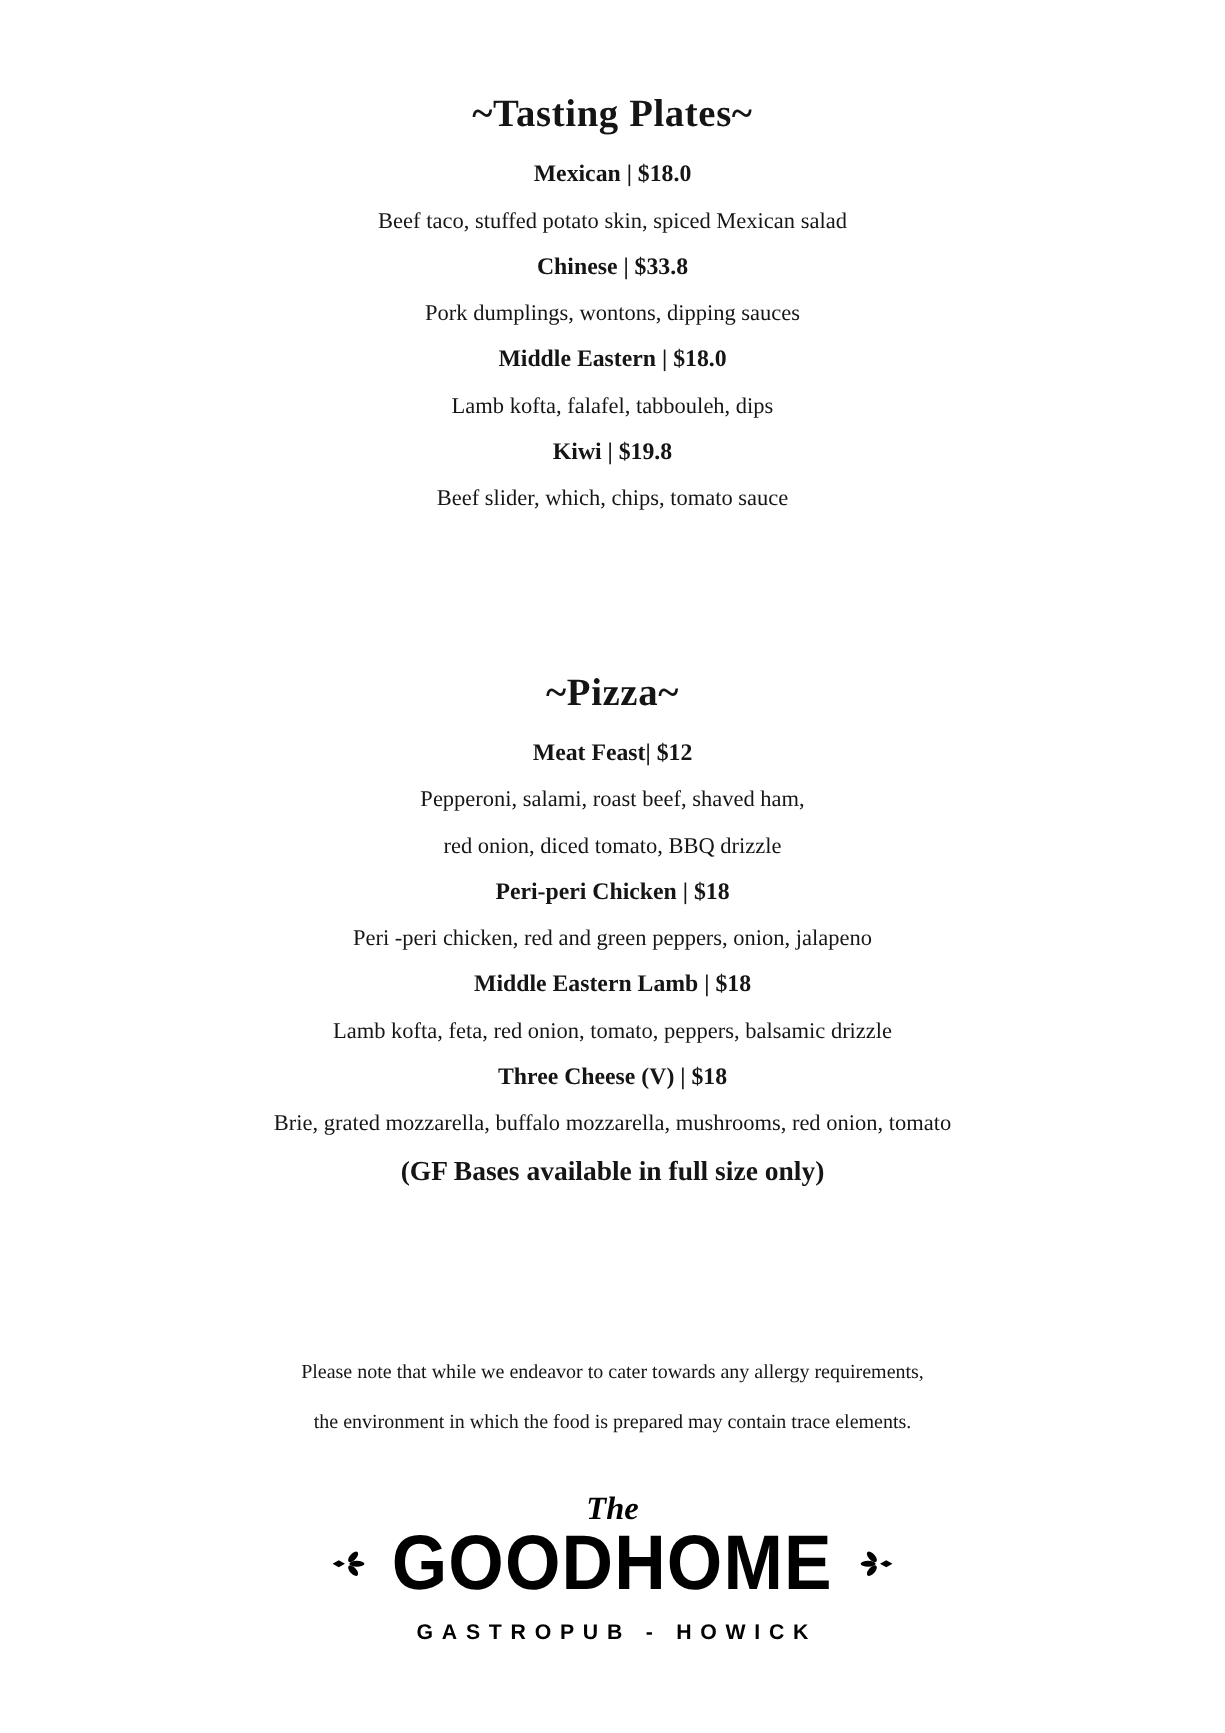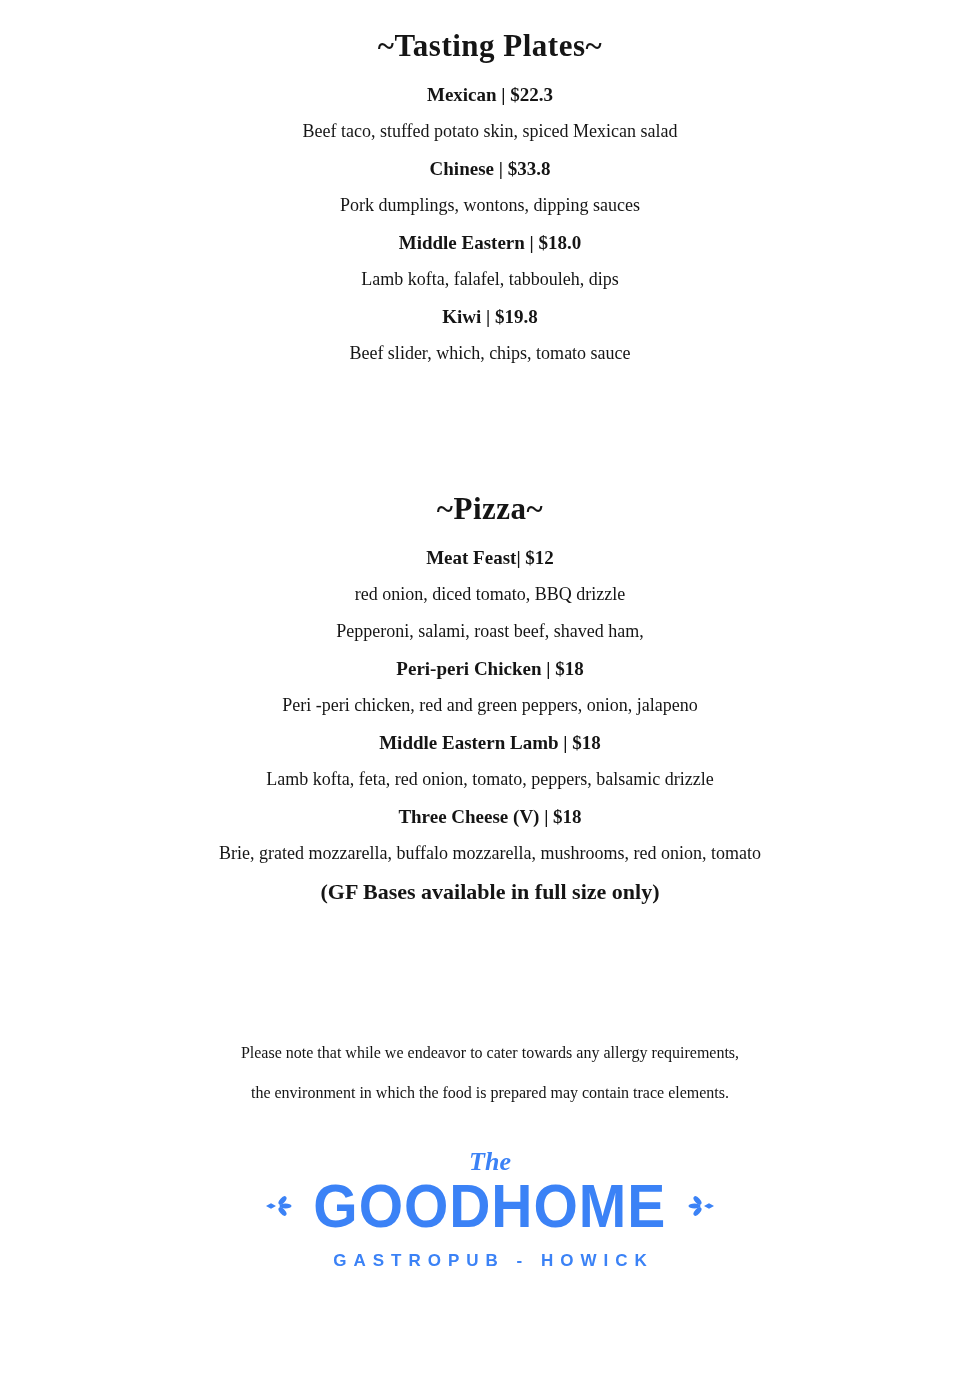--- a/index.html
+++ b/index.html
@@ -13,20 +13,21 @@
     overflow: hidden;
     font-family: "Liberation Serif", serif;
     color: #151515;
   }
   .page {
     width: 980px;
     height: 1304px;
     text-align: center;
     box-sizing: border-box;
     padding-top: 26px;
+    margin-top: 45px;
   }
   .section-title {
     font-size: 31px;
     font-weight: bold;
     line-height: 40px;
     margin: 0 0 10px 0;
     letter-spacing: 0.5px;
   }
   .section-pizza .section-title {
     margin-top: 117px;
@@ -101,21 +102,21 @@
 </style>
 </head>
 <body>
 
 <main class="page">
 
   <section class="menu-section section-tasting">
     <h1 class="section-title">~Tasting Plates~</h1>
 
     <div class="menu-item">
-      <p class="item-title">Mexican | $22.3</p>
+      <p class="item-title">Mexican | $18.0</p>
       <p class="item-desc">Beef taco, stuffed potato skin, spiced Mexican salad</p>
     </div>
 
     <div class="menu-item">
       <p class="item-title">Chinese | $33.8</p>
       <p class="item-desc">Pork dumplings, wontons, dipping sauces</p>
     </div>
 
     <div class="menu-item">
       <p class="item-title">Middle Eastern | $18.0</p>
@@ -126,22 +127,22 @@
       <p class="item-title">Kiwi | $19.8</p>
       <p class="item-desc">Beef slider, which, chips, tomato sauce</p>
     </div>
   </section>
 
   <section class="menu-section section-pizza">
     <h1 class="section-title">~Pizza~</h1>
 
     <div class="menu-item">
       <p class="item-title">Meat Feast| $12</p>
+      <p class="item-desc">Pepperoni, salami, roast beef, shaved ham,</p>
       <p class="item-desc">red onion, diced tomato, BBQ drizzle</p>
-      <p class="item-desc">Pepperoni, salami, roast beef, shaved ham,</p>
     </div>
 
     <div class="menu-item">
       <p class="item-title">Peri-peri Chicken | $18</p>
       <p class="item-desc">Peri -peri chicken, red and green peppers, onion, jalapeno</p>
     </div>
 
     <div class="menu-item">
       <p class="item-title">Middle Eastern Lamb | $18</p>
       <p class="item-desc">Lamb kofta, feta, red onion, tomato, peppers, balsamic drizzle</p>
@@ -153,21 +154,21 @@
     </div>
 
     <p class="gf-note">(GF Bases available in full size only)</p>
   </section>
 
   <section class="allergy">
     <p class="allergy-line">Please note that while we endeavor to cater towards any allergy requirements,</p>
     <p class="allergy-line">the environment in which the food is prepared may contain trace elements.</p>
   </section>
 
-  <footer class="logo" style="color: #3b82f6;">
+  <footer class="logo" style="color: #000000;">
     <div class="logo-the">The</div>
     <div class="logo-name-row">
       <span class="ornament ornament-left">
         <svg width="26" height="22" viewBox="0 0 26 22" fill="currentColor" xmlns="http://www.w3.org/2000/svg">
           <path d="M0 11 L5 8.2 L10 11 L5 13.8 Z"></path>
           <ellipse cx="16.5" cy="5.5" rx="2.6" ry="5.2" transform="rotate(42 16.5 5.5)"></ellipse>
           <ellipse cx="16.5" cy="16.5" rx="2.6" ry="5.2" transform="rotate(-42 16.5 16.5)"></ellipse>
           <ellipse cx="19.5" cy="11" rx="6" ry="2.4"></ellipse>
         </svg>
       </span>

